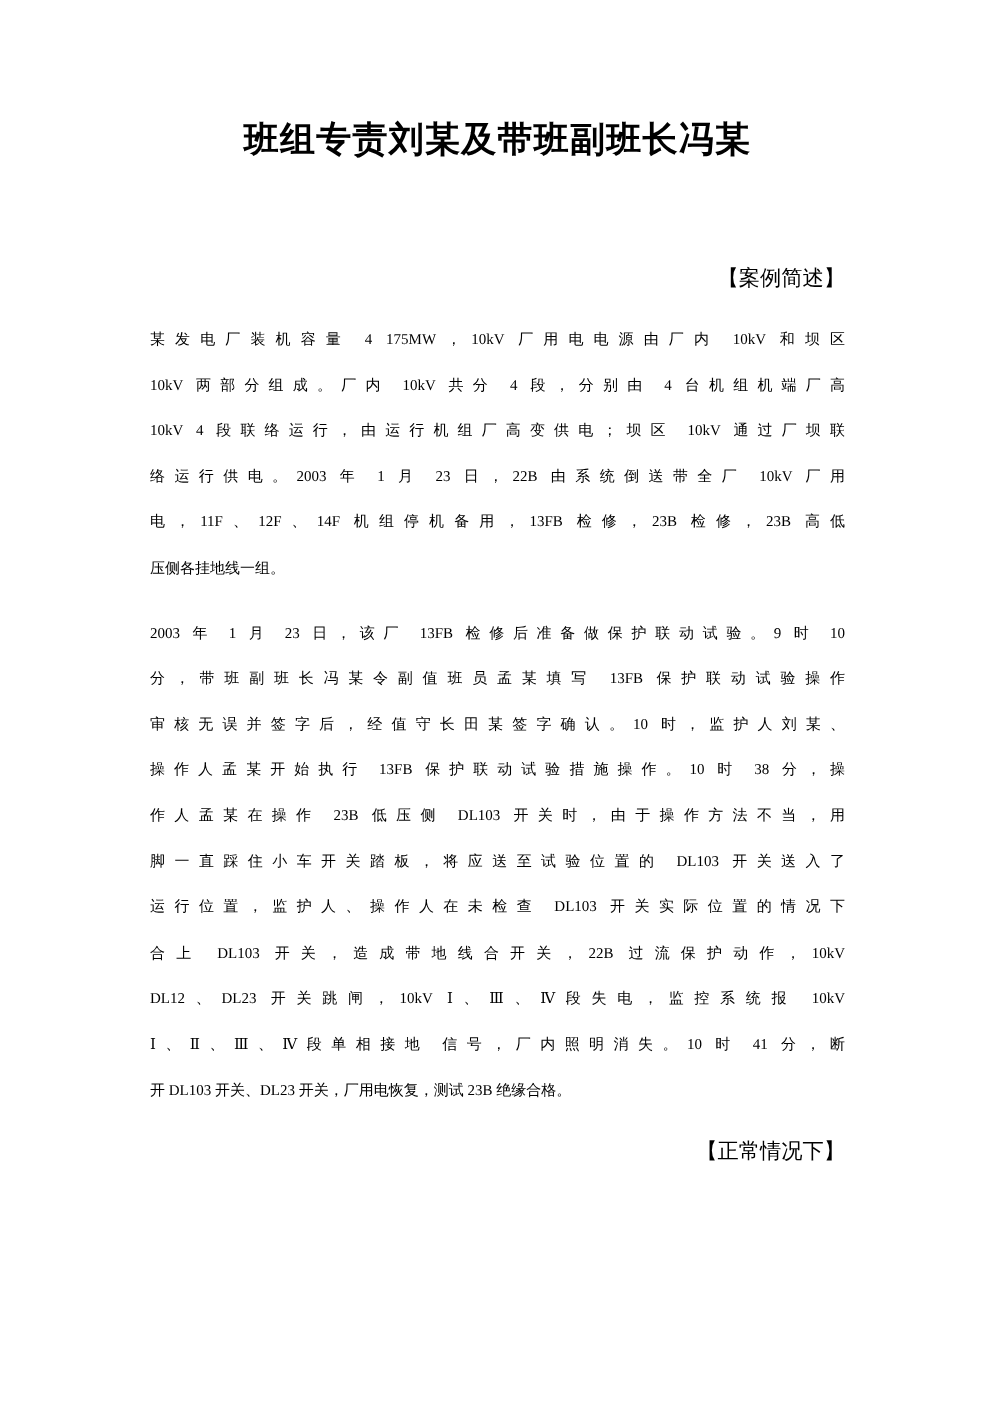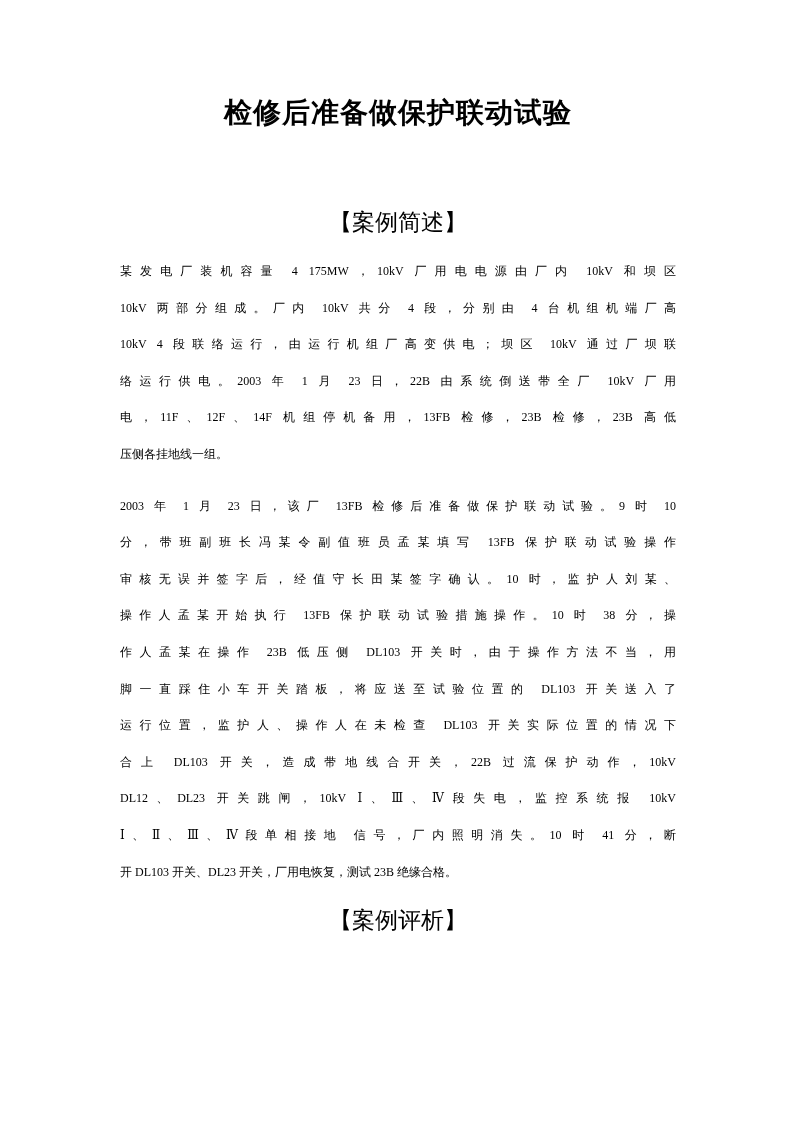--- a/index.html
+++ b/index.html
@@ -24,24 +24,24 @@
   .doc-title {
     margin-top: 94px;
     font-size: 28px;
     line-height: 38px;
     font-weight: 700;
     text-align: center;
     letter-spacing: 1px;
     white-space: nowrap;
   }
   .section-heading {
-    font-size: 23px;
+    font-size: 17px;
     line-height: 37px;
     font-weight: 400;
-    text-align: center;
+    text-align: right;
     white-space: nowrap;
   }
   #section1-heading { margin-top: 72px; }
   #section2-heading { margin-top: 12px; }
   .para { margin-top: 12px; }
   #paragraph2 { margin-top: 15px; }
   .line {
     font-size: 12px;
     line-height: 36.6px;
     height: 36.6px;
@@ -52,21 +52,21 @@
   }
   .line.last {
     text-align-last: left;
   }
 </style>
 </head>
 <body>
 
 <div class="page">
 
-  <h1 class="doc-title">检修后准备做保护联动试验</h1>
+  <h1 class="doc-title">班组专责刘某及带班副班长冯某</h1>
 
   <div class="section-heading" id="section1-heading">【案例简述】</div>
 
   <div class="para" id="paragraph1">
     <div class="line">某发电厂装机容量 4 175MW，10kV 厂用电电源由厂内 10kV 和坝区</div>
     <div class="line">10kV 两部分组成。厂内 10kV 共分 4 段，分别由 4 台机组机端厂高</div>
     <div class="line">10kV 4 段联络运行，由运行机组厂高变供电；坝区 10kV 通过厂坝联</div>
     <div class="line">络运行供电。2003 年 1 月 23 日，22B 由系统倒送带全厂 10kV 厂用</div>
     <div class="line">电，11F、12F、14F 机组停机备用，13FB 检修，23B 检修，23B 高低</div>
     <div class="line last">压侧各挂地线一组。</div>
@@ -79,15 +79,15 @@
     <div class="line">操作人孟某开始执行 13FB 保护联动试验措施操作。10 时 38 分，操</div>
     <div class="line">作人孟某在操作 23B 低压侧 DL103 开关时，由于操作方法不当，用</div>
     <div class="line">脚一直踩住小车开关踏板，将应送至试验位置的 DL103 开关送入了</div>
     <div class="line">运行位置，监护人、操作人在未检查 DL103 开关实际位置的情况下</div>
     <div class="line">合上 DL103 开关，造成带地线合开关，22B 过流保护动作，10kV</div>
     <div class="line">DL12、DL23 开关跳闸，10kV Ⅰ、Ⅲ、Ⅳ段失电，监控系统报 10kV</div>
     <div class="line">Ⅰ、Ⅱ、Ⅲ、Ⅳ段单相接地 信号，厂内照明消失。10 时 41 分，断</div>
     <div class="line last">开 DL103 开关、DL23 开关，厂用电恢复，测试 23B 绝缘合格。</div>
   </div>
 
-  <div class="section-heading" id="section2-heading">【案例评析】</div>
+  <div class="section-heading" id="section2-heading">【正常情况下】</div>
 
 </div>
 
 </body></html>

